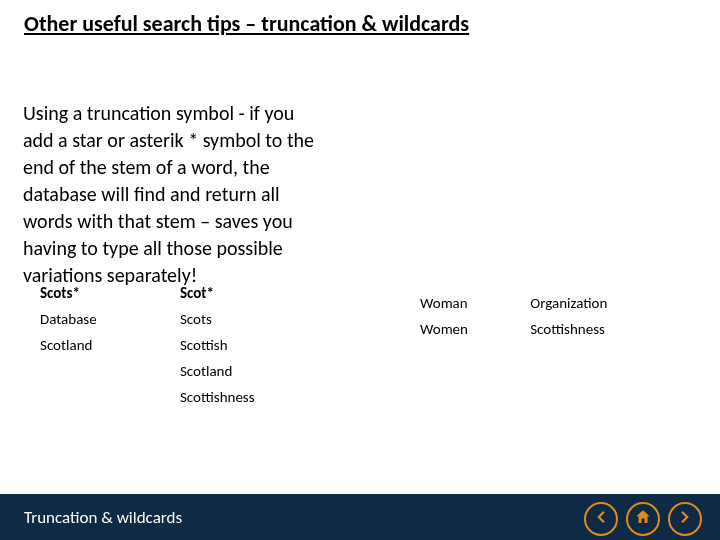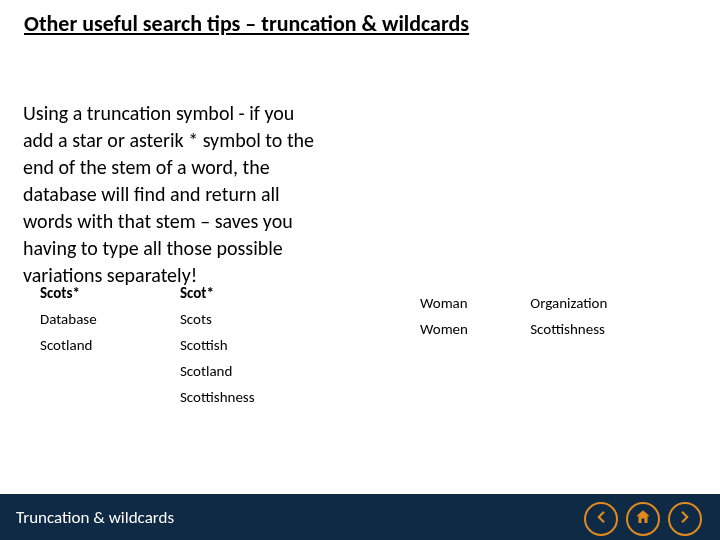--- a/index.html
+++ b/index.html
@@ -6,21 +6,21 @@
   html, body { width: 720px; height: 540px; font-family: Calibri, Arial, sans-serif; background: #fff; color: #000; }
   .slide { position: relative; width: 720px; height: 540px; }
   .title { position: absolute; left: 24px; top: 10px; font-size: 22px; font-weight: 700; text-decoration: underline; }
   .body-left { position: absolute; left: 23px; top: 80px; width: 300px; font-size: 20px; line-height: 1.35; margin-top: 20px; }
   .body-right { position: absolute; left: 420px; top: 80px; width: 270px; font-size: 14.5px; line-height: 1.35; }
   .table-left { position: absolute; left: 40px; top: 280px; width: 320px; font-size: 15px; }
   .table-right { position: absolute; left: 420px; top: 280px; width: 280px; font-size: 15px; }
   table { border-collapse: collapse; width: 100%; }
   td { padding: 4px 6px 4px 0; vertical-align: top; }
   td.head { font-weight: 700; }
-  .footer-bar { position: absolute; left: 0; bottom: 0; width: 720px; height: 46px; background: #0f2a44; color: #fff; display: flex; align-items: center; padding-left: 16px; }
+  .footer-bar { position: absolute; left: 0; bottom: 0; width: 720px; height: 46px; background: #0f2a44; color: #fff; display: flex; align-items: center; padding-left: 24px; }
   .footer-text { font-size: 17px; }
   .nav { position: absolute; right: 18px; bottom: 4px; display: flex; gap: 8px; align-items: center; }
   .nav-btn { width: 34px; height: 34px; border-radius: 50%; border: 2px solid #e08a1e; background: transparent; display: flex; align-items: center; justify-content: center; color: #e08a1e; font-size: 16px; font-weight: 700; cursor: pointer; }
   .nav-btn svg { width: 18px; height: 18px; fill: #e08a1e; }
 </style>
 </head>
 <body>
 
 <div class="slide">
 

